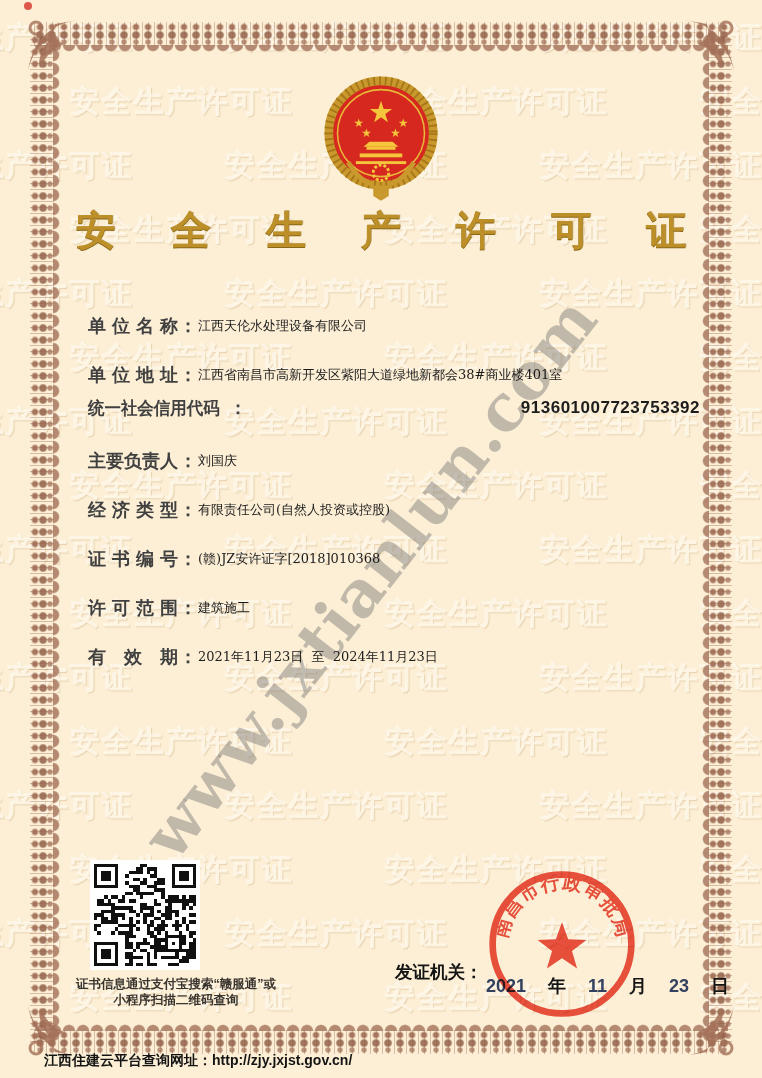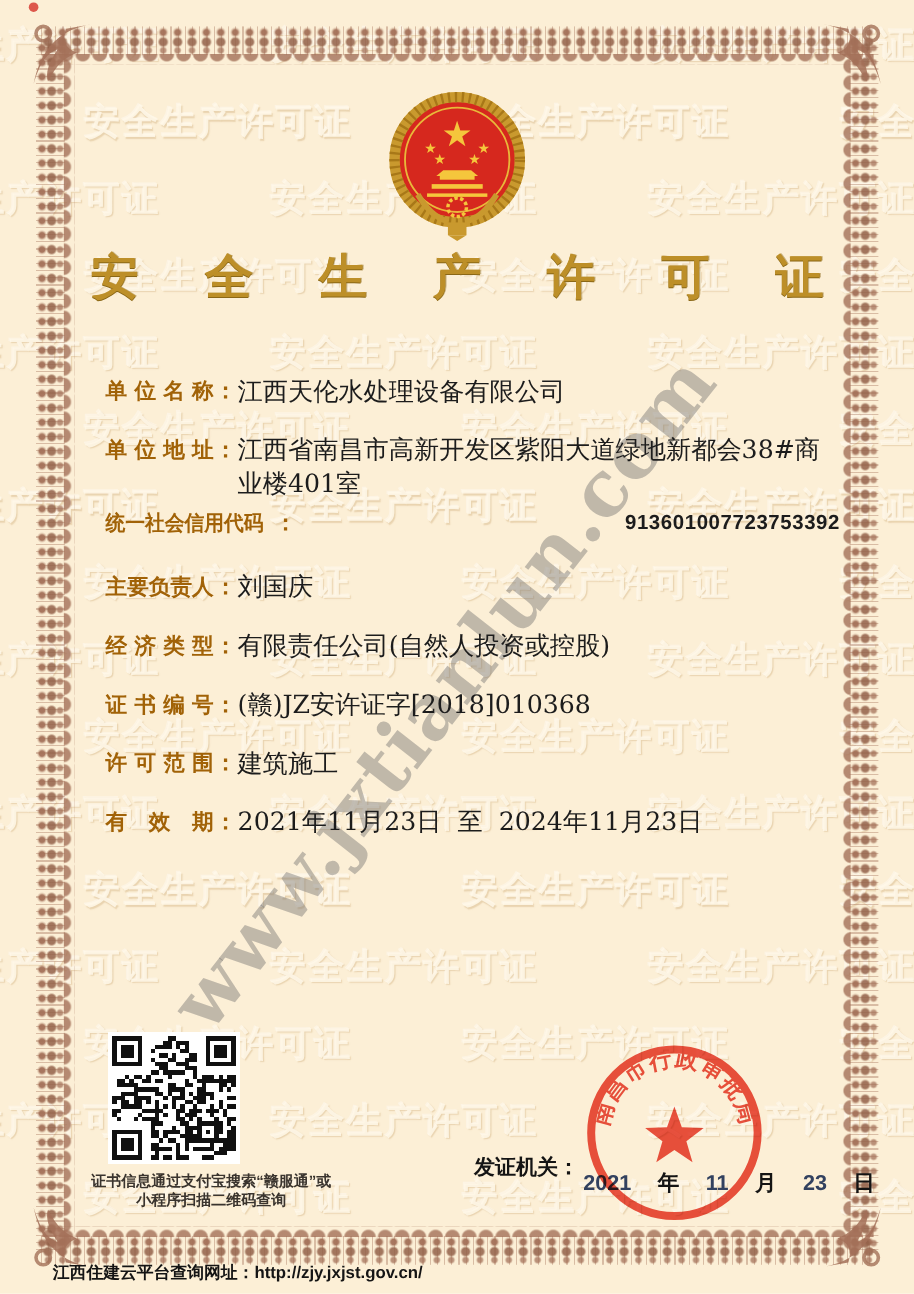--- a/index.html
+++ b/index.html
@@ -56,24 +56,24 @@
 
   
   .emblem{position:absolute;left:323px;top:72px;width:116px;height:130px;z-index:3;}
   .title{position:absolute;left:0;top:203px;width:762px;text-align:center;z-index:3;
     font-size:40px;font-weight:bold;letter-spacing:22px;text-indent:22px;color:#bd8f28;
     text-shadow:0 1px 0 #8a6716, 1px 0 0 rgba(138,103,22,.45);white-space:nowrap;}
 
   
   .fields{position:absolute;left:88px;top:312px;width:612px;z-index:3;}
   .row{display:flex;align-items:flex-start;line-height:28px;margin-bottom:21px;}
-  .lbl{display:inline-flex;flex:0 0 auto;font-weight:bold;color:#a16207;font-size:18px;justify-content:center;}
+  .lbl{display:inline-flex;flex:0 0 auto;font-weight:bold;color:#404040;font-size:18px;justify-content:center;}
   .lbl-t{display:inline-block;width:90px;text-align:justify;text-align-last:justify;}
   .colon{display:inline-block;width:20px;text-align:center;}
-  .val{flex:1 1 auto;font-family:"DejaVu Serif",serif;font-size:21px;color:#1c1c1c;
+  .val{flex:1 1 auto;font-family:"DejaVu Serif",serif;font-size:13px;color:#1c1c1c;
     line-height:28px;white-space:pre-wrap;}
   .row-tight{margin-bottom:5px;}
   .row-code{margin-bottom:25px;}
   .row-code .lbl-t{width:auto;text-align-last:auto;font-size:17.5px;transform:scaleX(.94);transform-origin:left;}
   .row-code .val{font-family:"Liberation Sans",sans-serif;font-weight:bold;font-size:17px;letter-spacing:.5px;text-align:right;}
 
   
   .qr-box{position:absolute;left:90px;top:860px;width:110px;height:110px;background:#fff;
     padding:0;z-index:3;}
   .qr-box svg{display:block;width:110px;height:110px;shape-rendering:crispEdges;}

